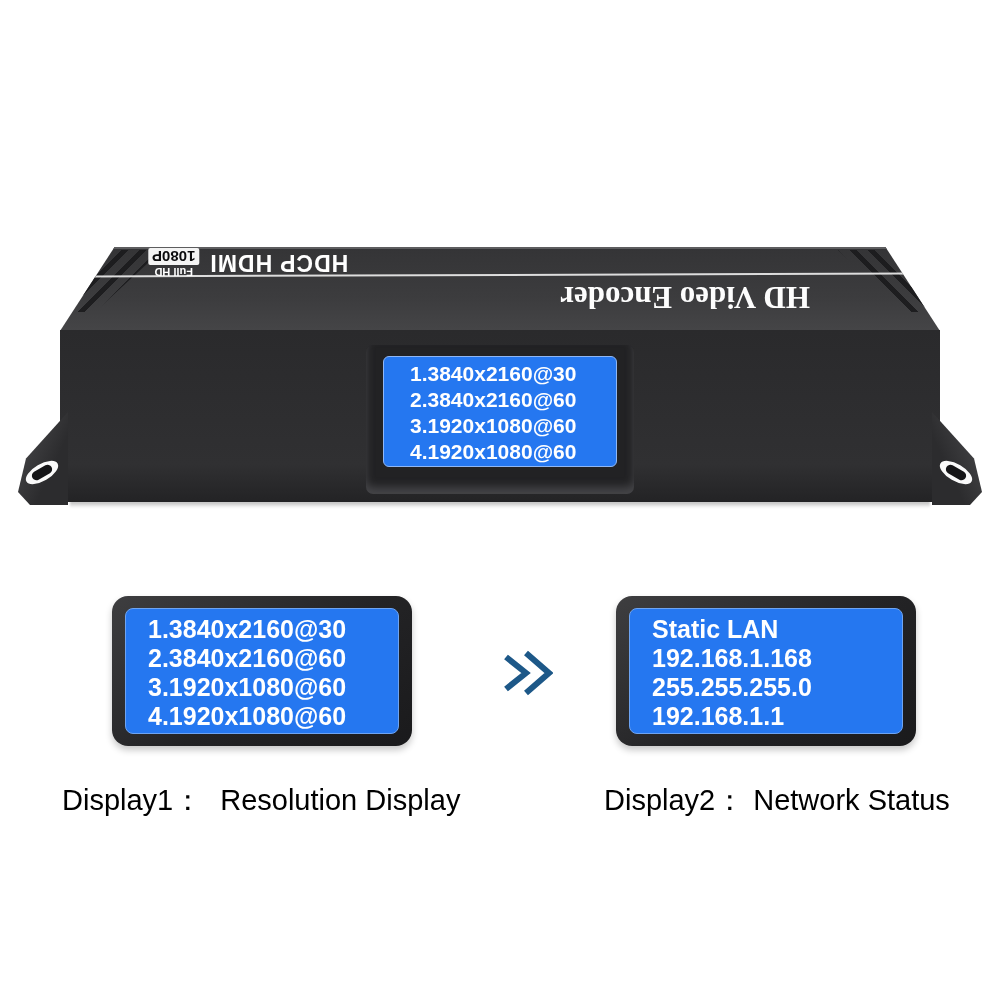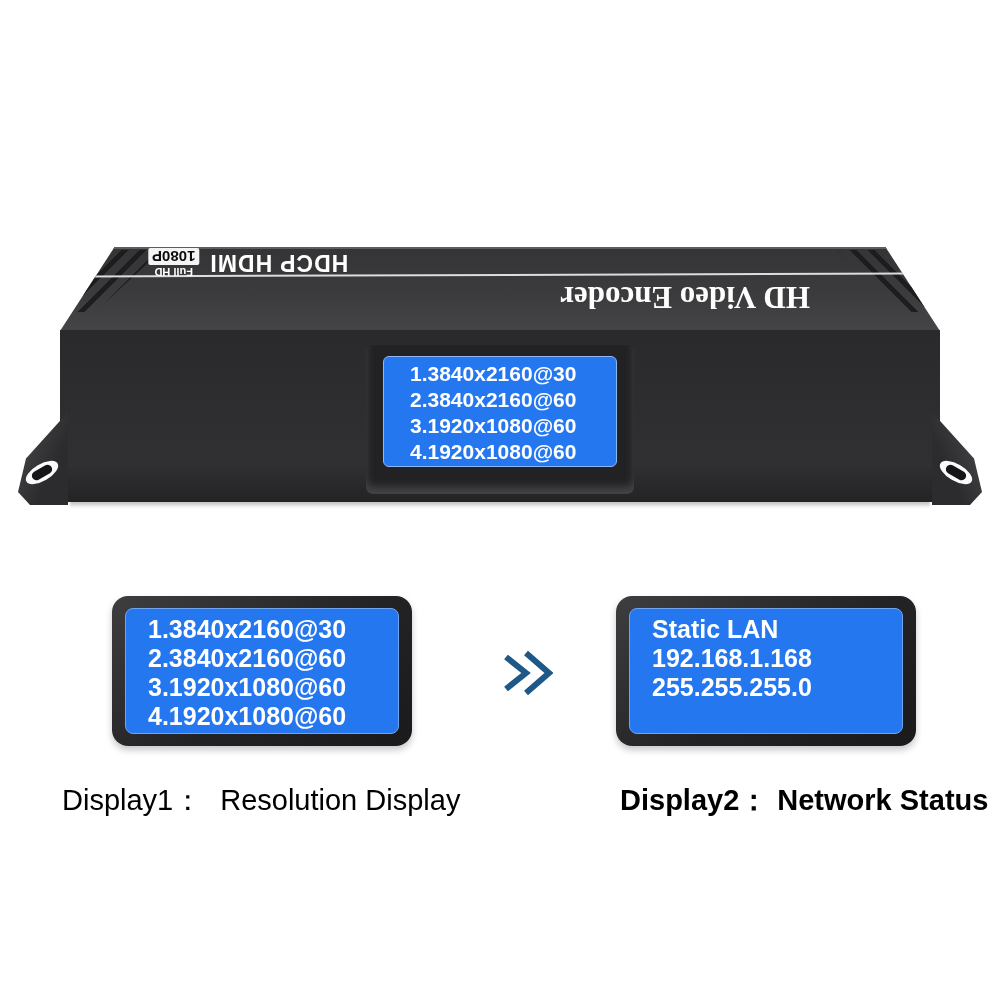--- a/index.html
+++ b/index.html
@@ -63,21 +63,21 @@
   .panel-left{left:112px;top:596px;}
   .panel-right{left:616px;top:596px;text-decoration:underline;}
   .panel-screen{position:absolute;left:13px;top:12px;width:274px;height:126px;
     background:#2577f0;border:1px solid #6ea4f2;border-radius:8px;box-sizing:border-box;
     padding:6px 0 0 22px;color:#fff;font-weight:bold;font-size:25px;line-height:29px;white-space:nowrap;}
 
   .chevron{position:absolute;left:497px;top:645px;}
 
   .caption{position:absolute;top:781px;font-size:29px;color:#000000;white-space:nowrap;}
   .caption-left{left:62px;}
-  .caption-right{left:620px;font-weight:bold;}
+  .caption-right{left:604px;}
   .caption .gap-wide{margin-left:18px;}
   .caption .gap-narrow{margin-left:9px;}
 </style>
 </head>
 <body>
 
 <div class="stage">
 
   <div class="device-shadow"></div>
 
@@ -126,20 +126,21 @@
       <path d="M9 12 L29 28 L9 44" fill="none" stroke="#1d5888" stroke-width="6" stroke-linejoin="miter"></path>
       <path d="M29 8 L52 28 L29 48" fill="none" stroke="#1d5888" stroke-width="6" stroke-linejoin="miter"></path>
     </svg>
   </div>
 
   <div class="panel panel-right">
     <div class="panel-screen">
       <div>Static LAN</div>
       <div>192.168.1.168</div>
       <div>255.255.255.0</div>
+      <div>192.168.1.1</div>
     </div>
   </div>
 
   <div class="caption caption-left">
     <span>Display1：</span><span class="gap-wide">Resolution Display</span>
   </div>
   <div class="caption caption-right">
     <span>Display2：</span><span class="gap-narrow">Network Status</span>
   </div>
 

